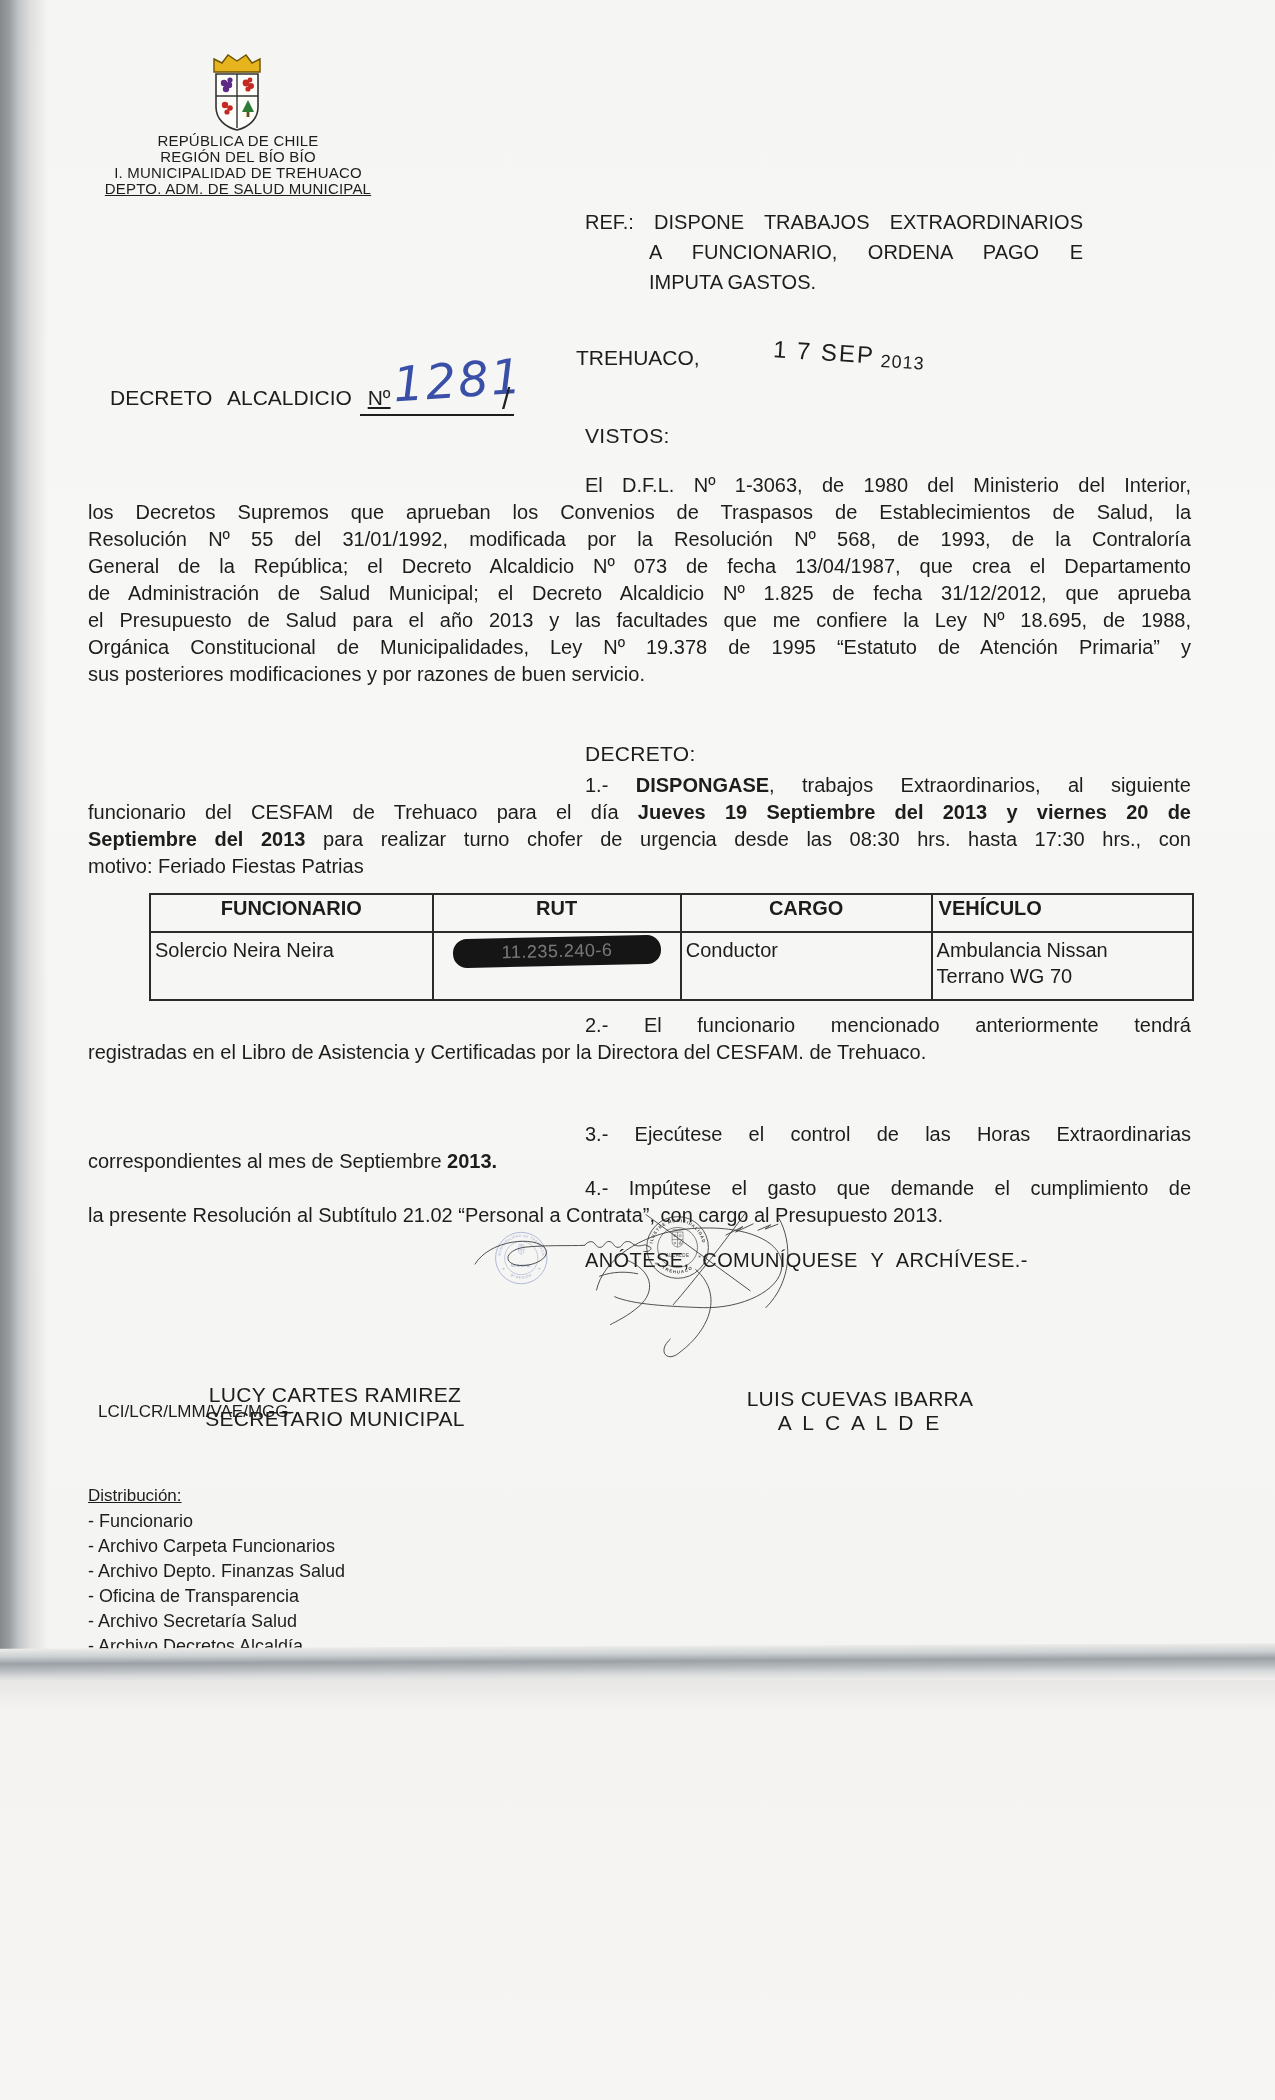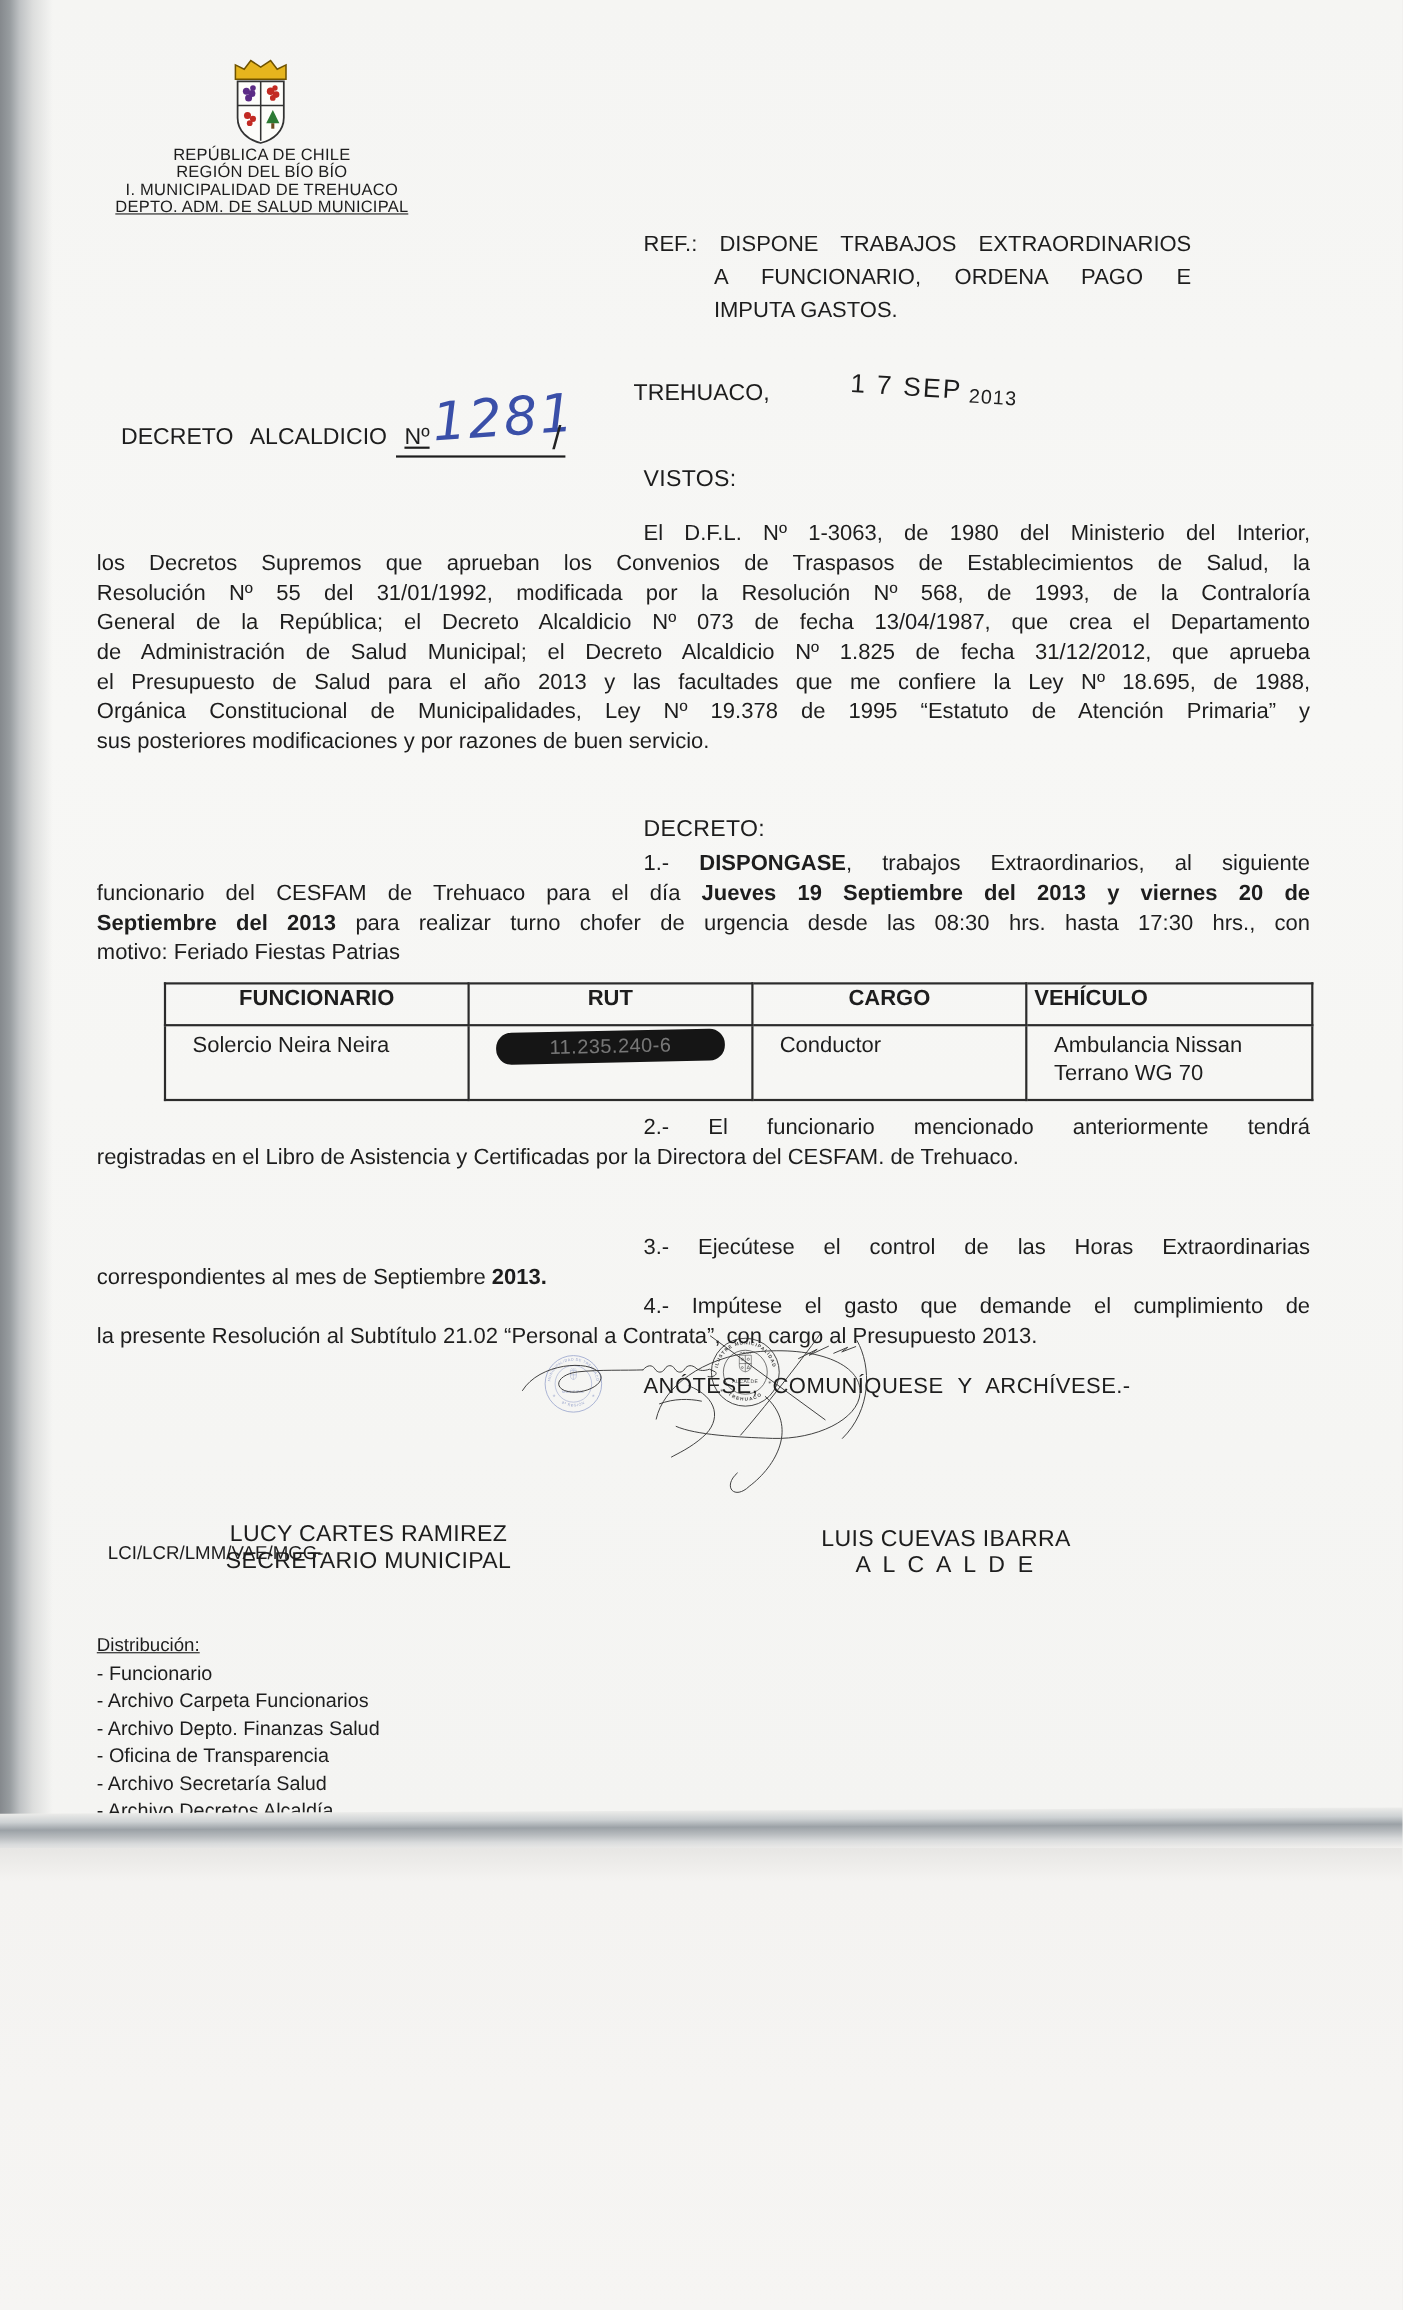--- a/index.html
+++ b/index.html
@@ -49,21 +49,21 @@
   .slash{left:502px;top:382px;font-size:30px;color:#222;}
   .numline{left:360px;top:414px;width:154px;height:2px;background:#1d1d1d;}
   table.staff{
     position:absolute;left:103px;top:893px;width:1045px;
     border-collapse:collapse;font-size:20px;margin-left:46px;
   }
   table.staff th, table.staff td{
     border:2px solid #2b2b2b;vertical-align:top;
   }
   table.staff th{font-weight:bold;height:32px;padding:2px 6px;}
-  table.staff td{height:58px;padding:4px 24px;line-height:26px;}
+  table.staff td{height:58px;padding:4px 4px;line-height:26px;}
   th.c{text-align:center;} th.l{text-align:left;padding-left:10px;}
   .redact{
     display:inline-block;width:208px;height:29px;border-radius:14px;
     background:#151515;color:rgba(255,255,255,0.42);
     font-size:18px;line-height:29px;text-align:center;
     transform:rotate(-1.2deg);letter-spacing:0.5px;
   }
   .closing{left:585px;top:1249px;font-size:20px;word-spacing:7px;letter-spacing:0.4px;white-space:nowrap;}
   .sig-block{text-align:center;font-size:21px;line-height:24px;letter-spacing:0.3px;}
   .footer{left:88px;font-size:17px;}

